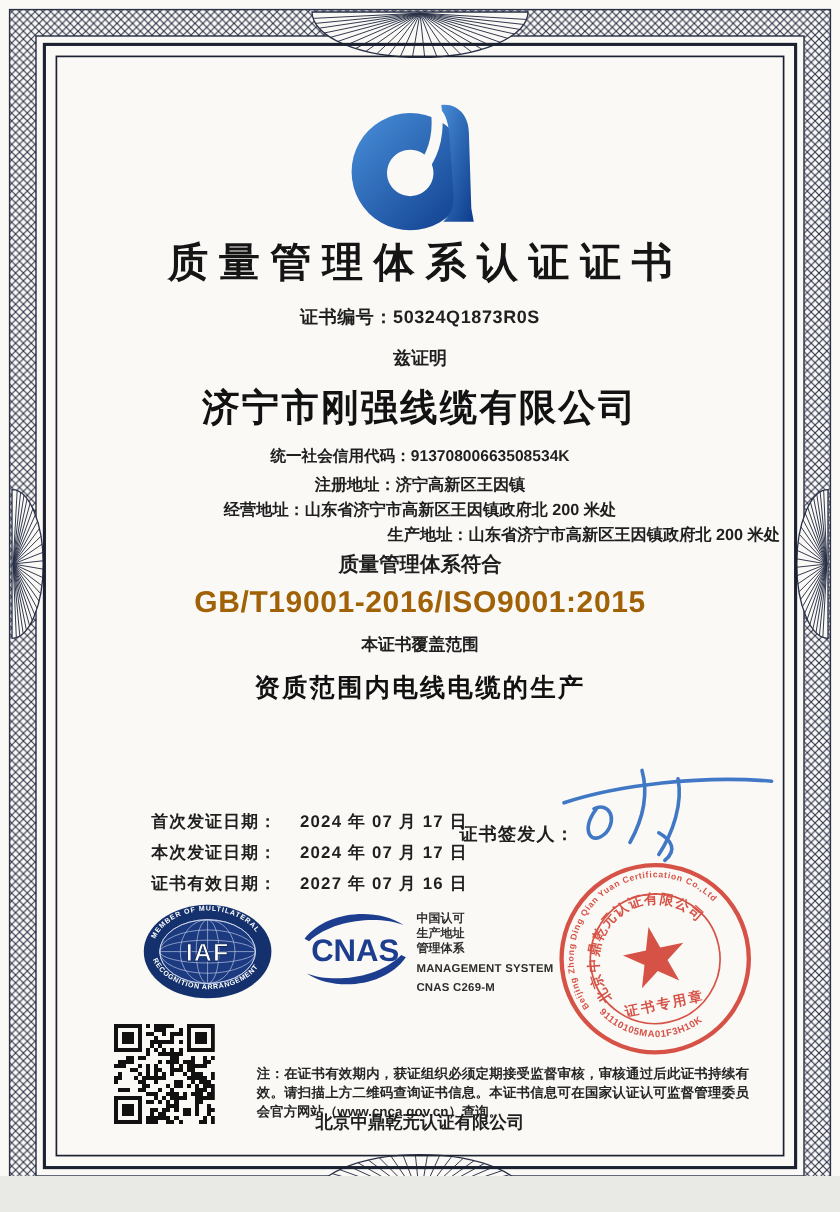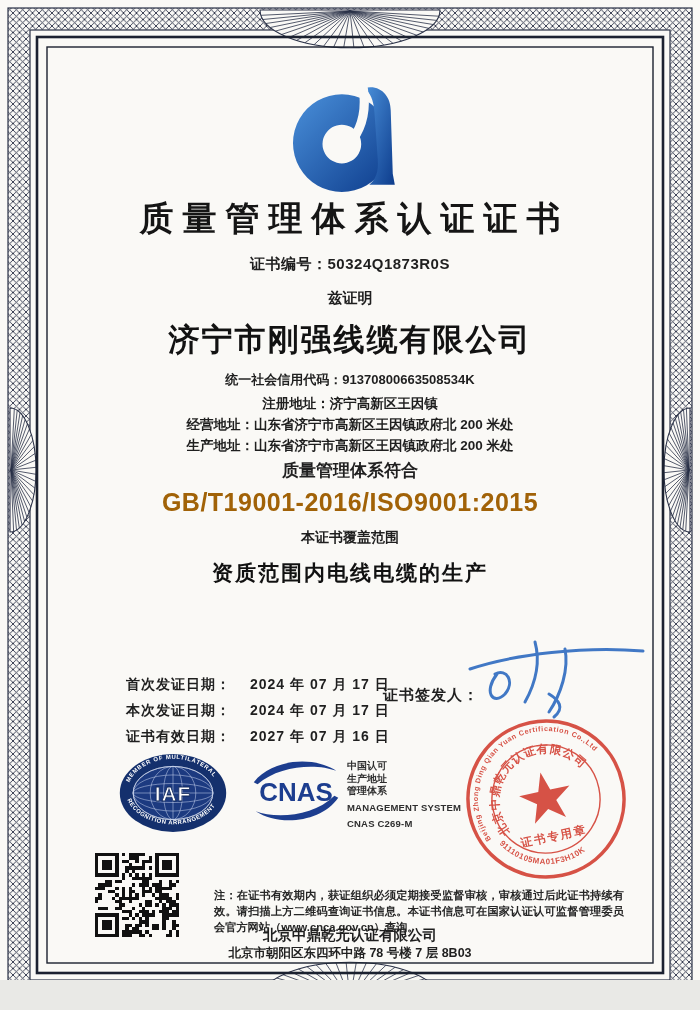--- a/index.html
+++ b/index.html
@@ -8,21 +8,21 @@
   .abs{position:absolute;}
   .ctr{left:50px;width:600px;text-align:center;}
   .title{top:196px;font-size:34px;font-weight:700;letter-spacing:9px;text-indent:9px;color:#151515;}
   .certno{top:255px;font-size:15px;font-weight:600;letter-spacing:.5px;}
   .certify{top:289px;font-size:15px;font-weight:700;}
   .company{top:319px;font-size:31px;font-weight:600;letter-spacing:2px;color:#121212;text-align:center;}
   .credit{top:371px;font-size:13px;font-weight:700;}
   .addr{font-size:13.5px;font-weight:600;}
   .addr.reg{top:395px;}
   .addr.biz{top:416px;}
-  .addr.prod{top:437px;}
+  .addr.prod{top:437px;text-align:right;}
   .conform{top:459px;font-size:17px;font-weight:600;}
   .standard{top:488px;font-size:25px;font-weight:700;letter-spacing:.5px;color:#a16207;}
   .scopelabel{top:529px;font-size:14px;font-weight:600;}
   .scope{top:559px;font-size:21px;font-weight:700;letter-spacing:2px;color:#111;}
   .dates{left:126px;top:676px;}
   .date-row{display:flex;margin-bottom:8px;font-size:14px;font-weight:700;}
   .date-row .lbl{width:116px;letter-spacing:1px;}
   .date-row .val{margin-left:8px;letter-spacing:1px;}
   .issuer{left:383px;top:686px;font-size:15px;font-weight:700;letter-spacing:1px;}
   .cnas-text{left:347px;top:760px;font-weight:700;color:#2e2e2e;}
@@ -595,15 +595,14 @@
       <rect x="13" y="24" width="1" height="1" fill="#111"></rect>
       <rect x="14" y="24" width="1" height="1" fill="#111"></rect>
       <rect x="16" y="24" width="1" height="1" fill="#111"></rect>
       <rect x="21" y="24" width="1" height="1" fill="#111"></rect>
       <rect x="22" y="24" width="1" height="1" fill="#111"></rect>
       <rect x="24" y="24" width="1" height="1" fill="#111"></rect>
     </svg>
 
   <div class="abs note">注：在证书有效期内，获证组织必须定期接受监督审核，审核通过后此证书持续有效。请扫描上方二维码查询证书信息。本证书信息可在国家认证认可监督管理委员会官方网站（www.cnca.gov.cn）查询。</div>
   <div class="abs ctr f-company">北京中鼎乾元认证有限公司</div>
-  <div class="abs ctr f-address">北京市朝阳区东四环中路 78 号楼 7 层 8B03</div>
 
 </div>
 
 </body></html>

